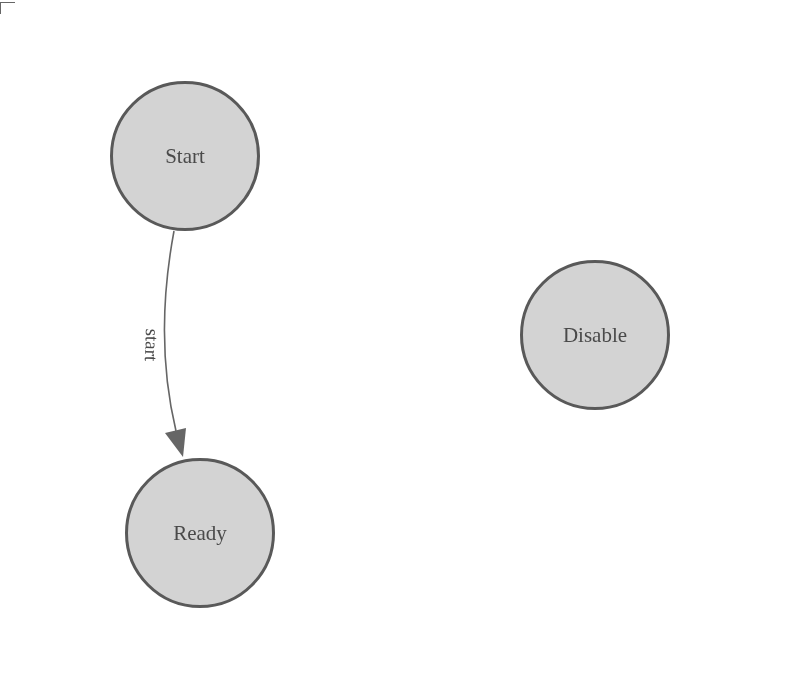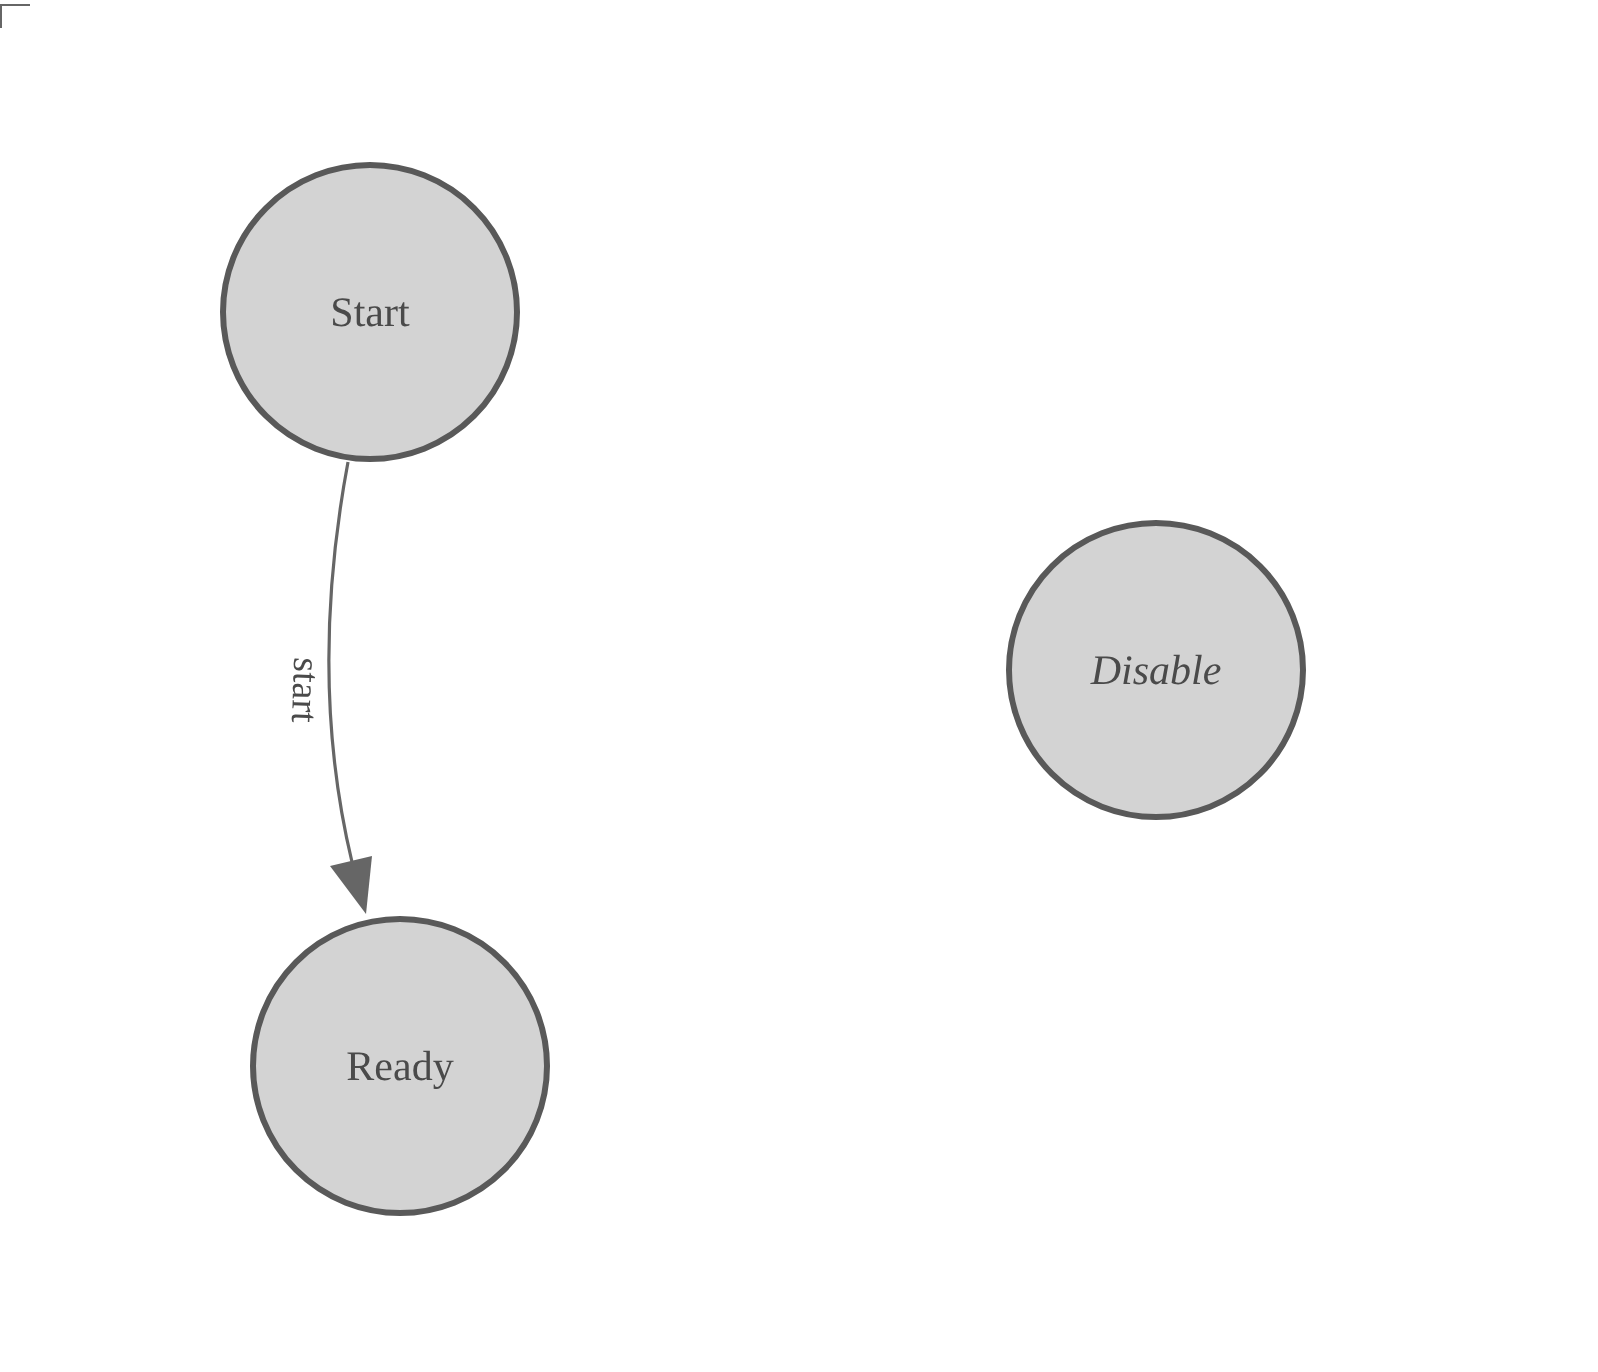--- a/index.html
+++ b/index.html
@@ -70,21 +70,21 @@
     border-radius: 50%;
     background: var(--node-fill);
     border: 3.5px solid var(--node-stroke);
     display: flex;
     align-items: center;
     justify-content: center;
     cursor: default;
   }
   .node-start   { left: 110px; top:  81px; }
   .node-ready   { left: 125px; top: 458px; }
-  .node-disable { left: 503px; top: 260px; font-style: italic; }
+  .node-disable { left: 520px; top: 260px; }
   .node-label {
     font-size: 21px;
     color: var(--node-text);
     white-space: nowrap;
   }
 </style>
 </head>
 <body>
 
 <div class="canvas">

